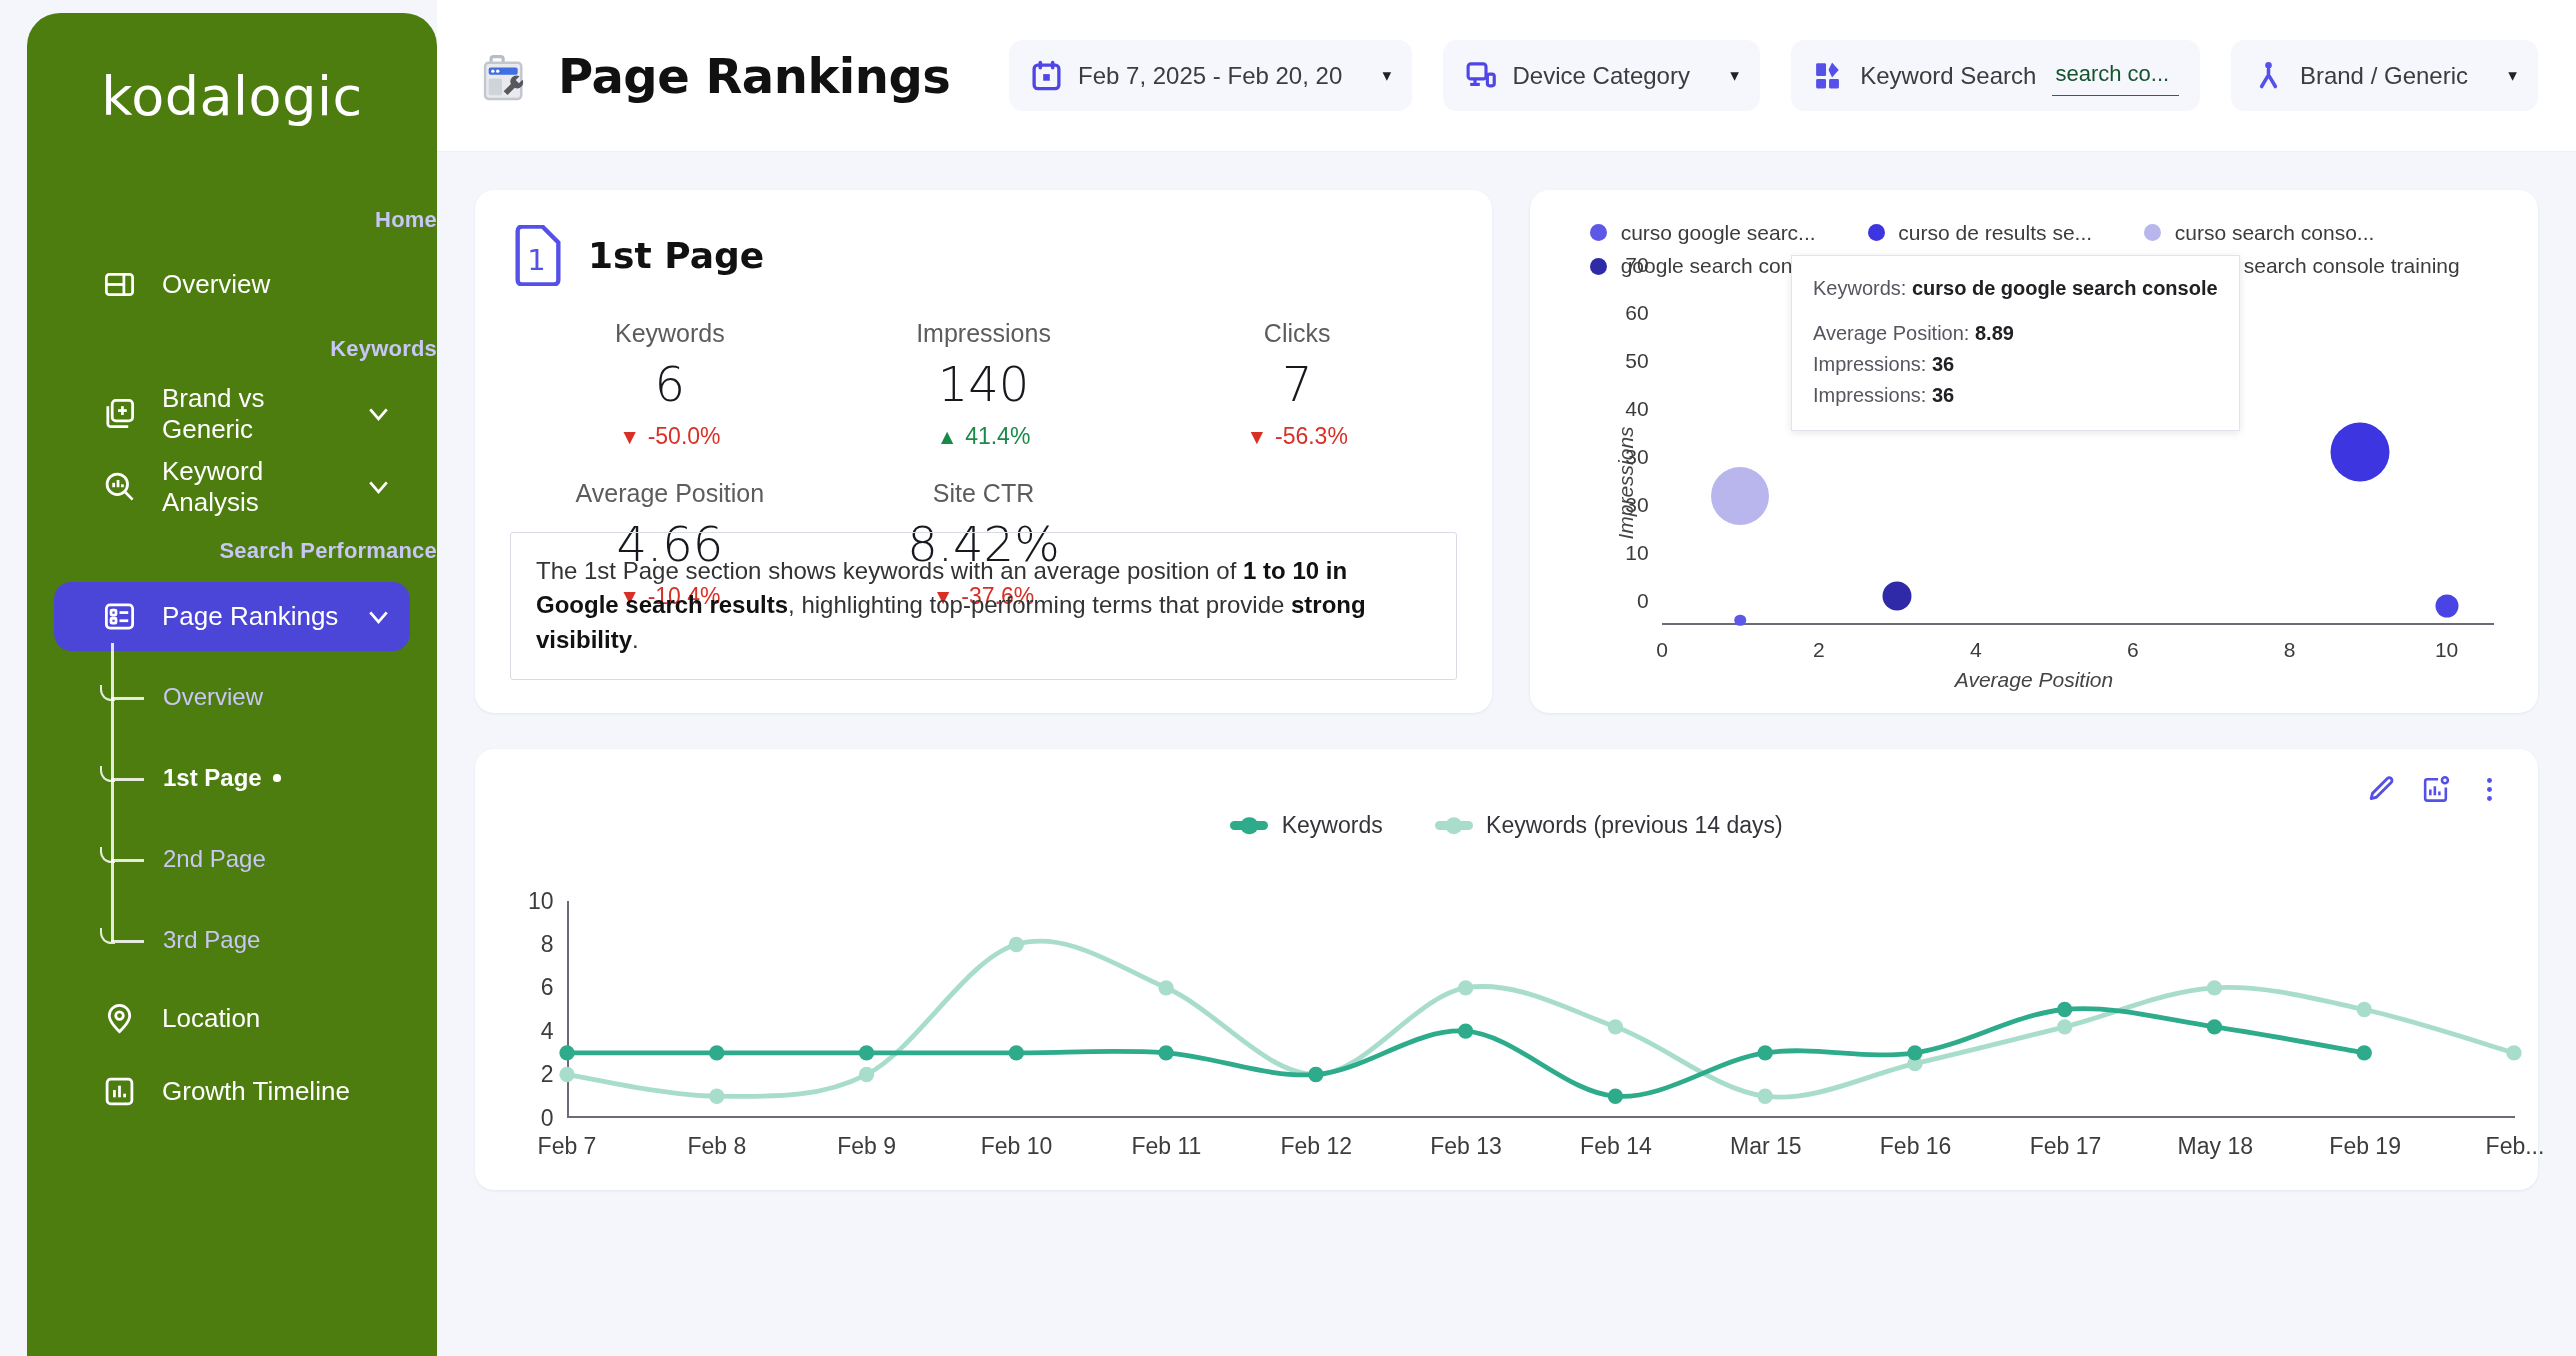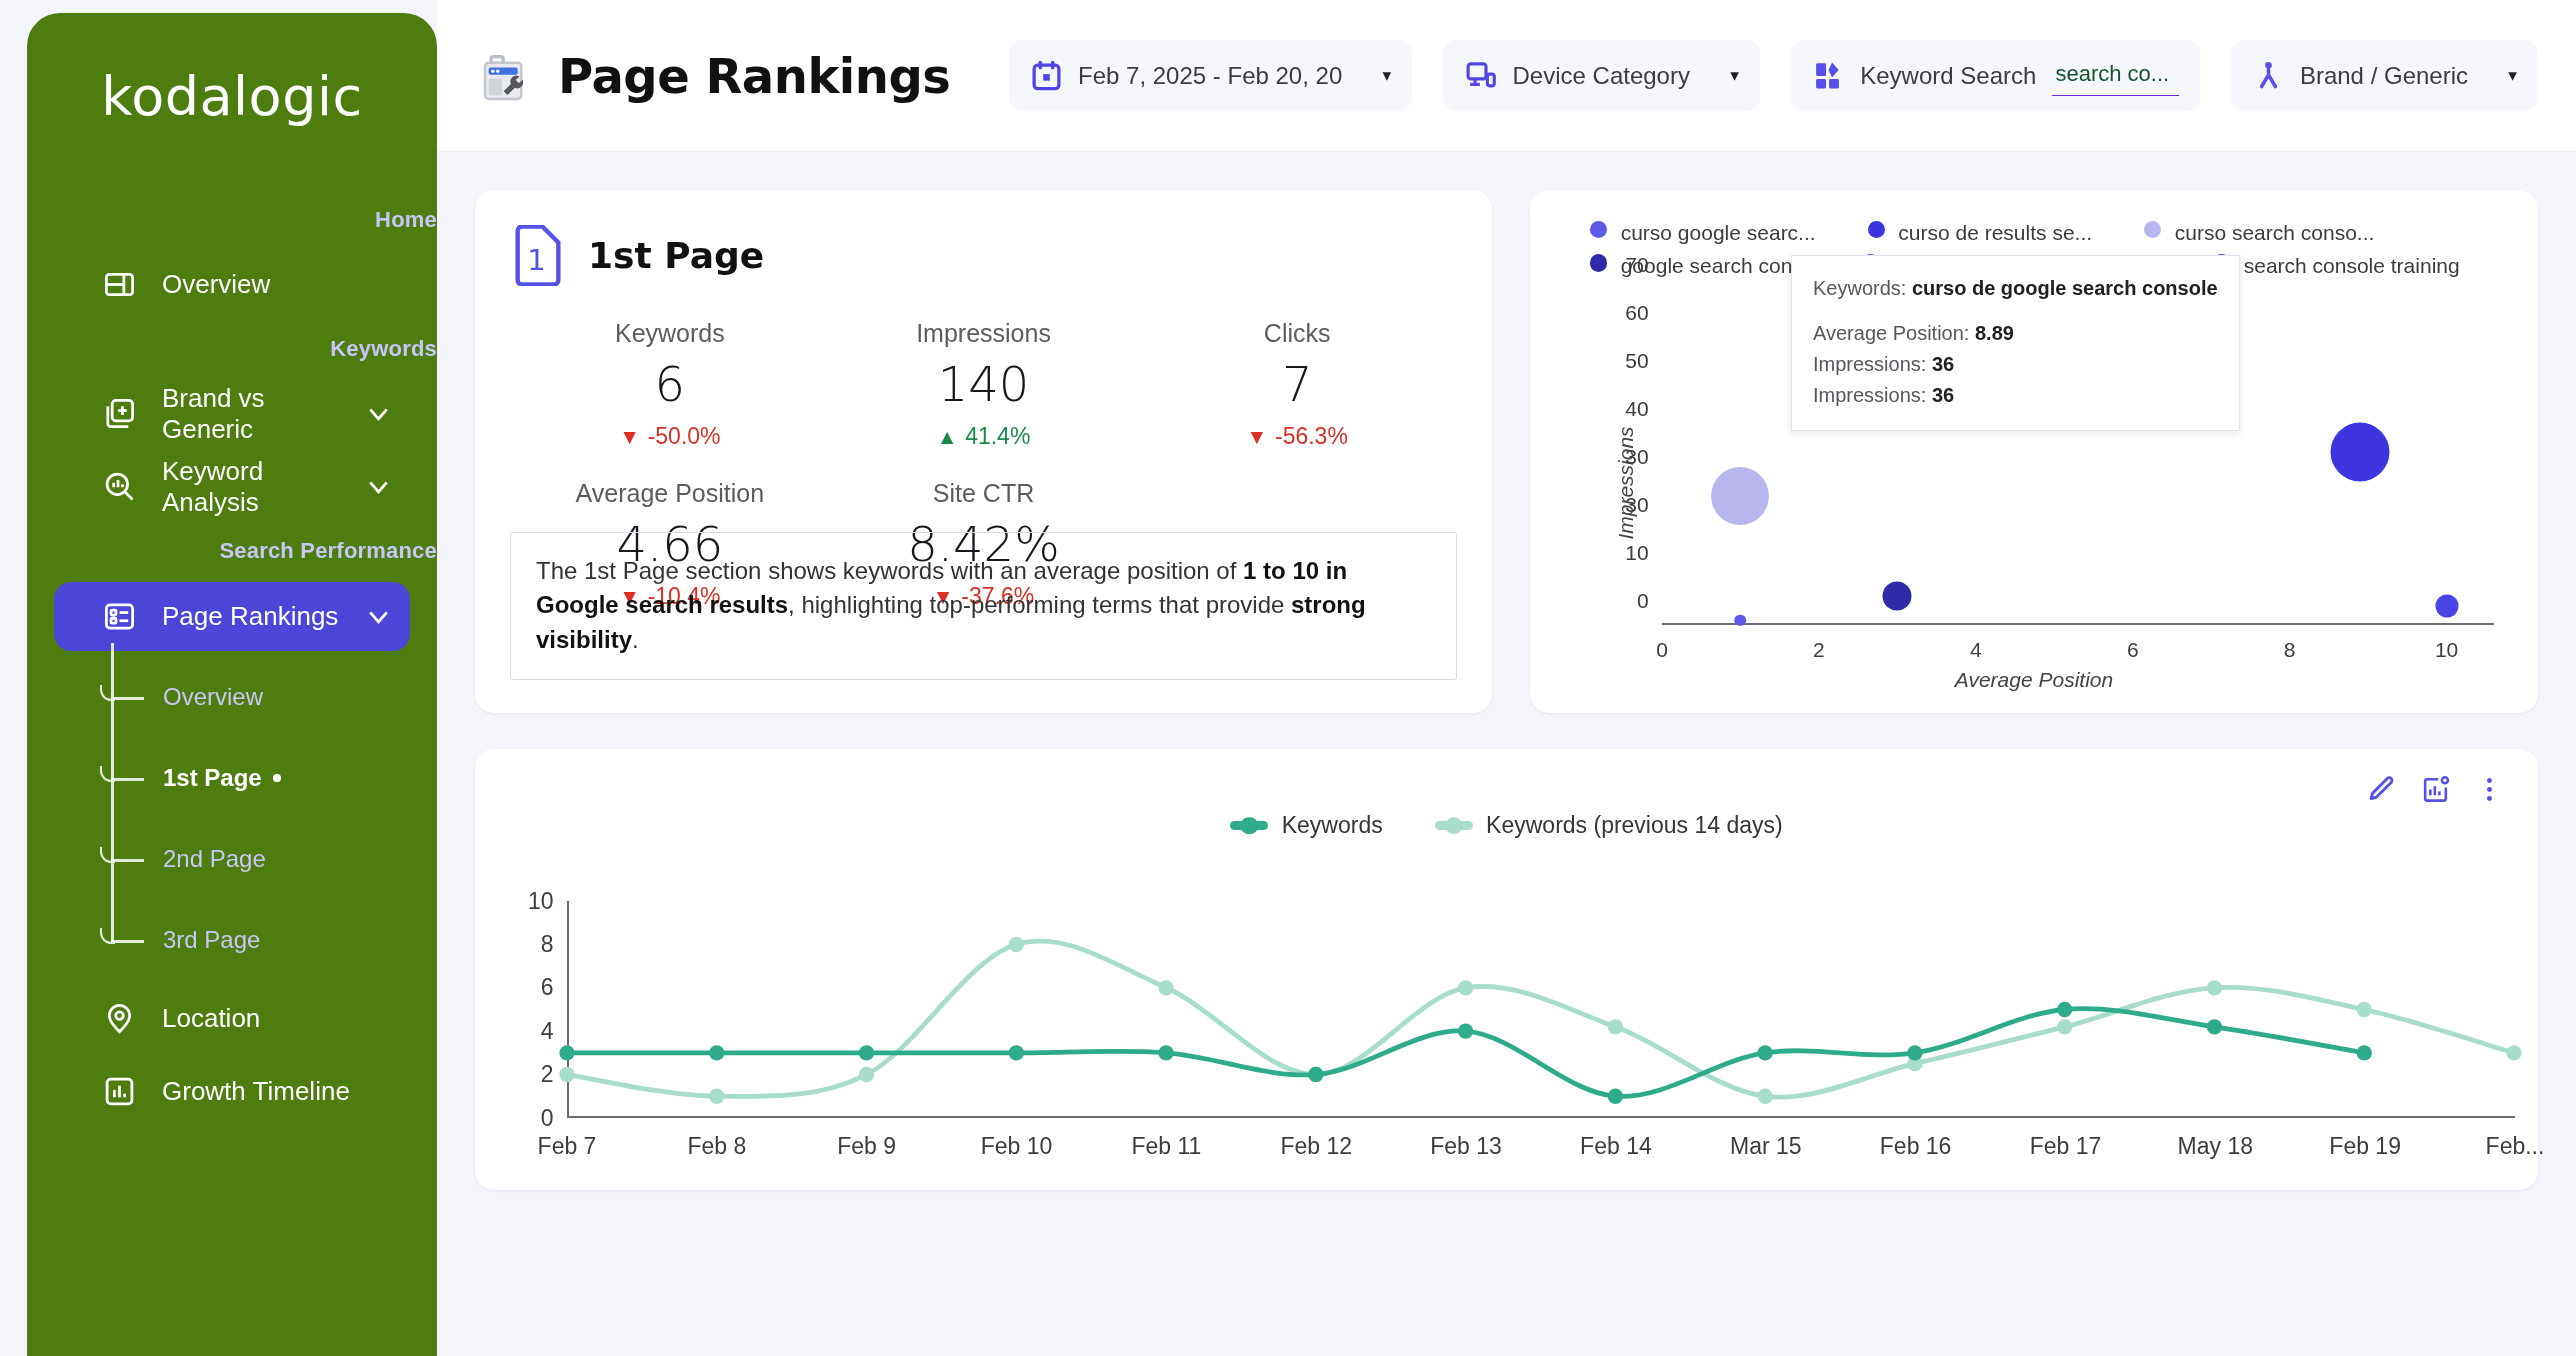--- a/index.html
+++ b/index.html
@@ -114,21 +114,21 @@
   .note {
     position: absolute; left: 35px; right: 35px; bottom: 33px;
     border: 1px solid #d8dae6; border-radius: 3px;
     padding: 21px 25px; font-size: 24px; color: #333; line-height: 1.45;
   }
   .note b { font-weight: bold; color: #111; }
 
   
   .card-bubble { flex: 1; height: 523px; position: relative; padding: 25px 27px; }
   .blegend { display: flex; flex-wrap: wrap; gap: 9.6px 52px; padding: 5.8px 0 0 33px; }
-  .blegend .li { display: flex; align-items: flex-start; gap: 13.4px; font-size: 21px; color: #3c3c3c; }
+  .blegend .li { display: flex; align-items: center; gap: 13.4px; font-size: 21px; color: #3c3c3c; }
   .blegend .sw { width: 17.3px; height: 17.3px; border-radius: 50%; flex: 0 0 17.3px; }
 
   .bubble-plot { position: absolute; left: 27px; right: 27px; top: 82px; bottom: 19px; }
   .bp-ylabel {
     position: absolute; left: 11.5px; top: 50%; transform: translateY(-50%) rotate(-90deg);
     font-size: 21px; color: #444; font-style: italic; white-space: nowrap;
   }
   .bp-xlabel { position: absolute; left: 0; right: 0; bottom: 1.9px; text-align: center;
     font-size: 21px; color: #444; font-style: italic; }
   .bp-area { position: absolute; left: 105px; right: 17.3px; top: 7.7px; bottom: 69px; }

